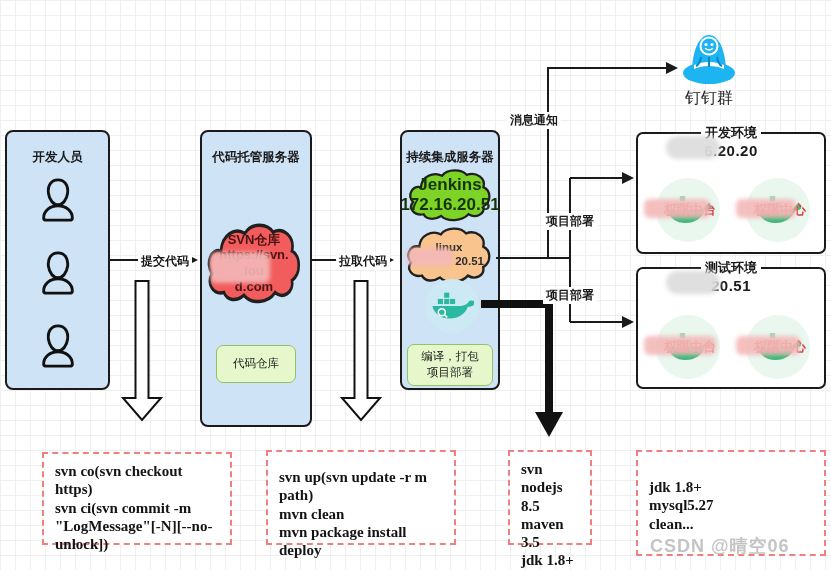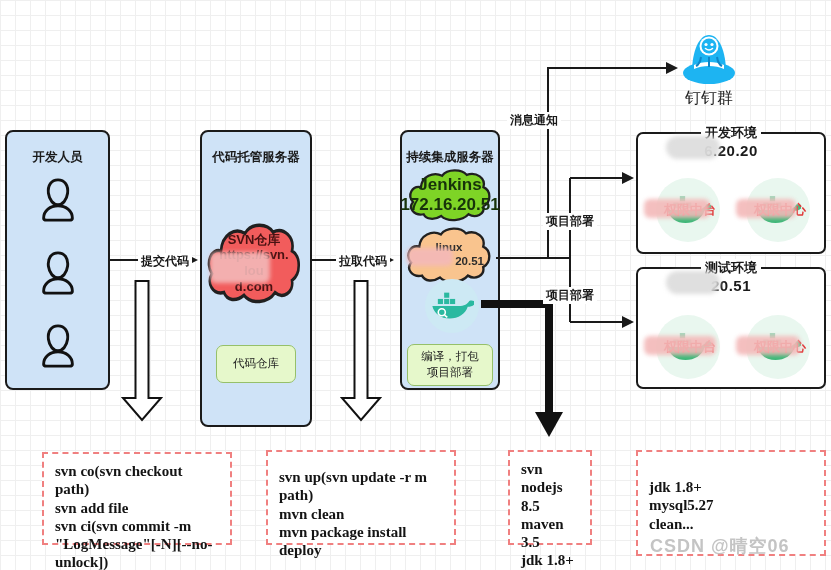--- a/index.html
+++ b/index.html
@@ -265,22 +265,21 @@
   <div class="censor-pink" style="left:210px;top:252px;width:60px;height:31px;"></div>
   <div class="censor-pink" style="left:407px;top:248px;width:46px;height:18px;"></div>
   <div class="censor-gray" style="left:666px;top:136px;width:54px;height:23px;"></div>
   <div class="censor-gray" style="left:666px;top:271px;width:54px;height:23px;"></div>
   <div class="censor-pink" style="left:644px;top:199px;width:66px;height:19px;"></div>
   <div class="censor-pink" style="left:736px;top:199px;width:60px;height:19px;"></div>
   <div class="censor-pink" style="left:644px;top:336px;width:72px;height:19px;"></div>
   <div class="censor-pink" style="left:736px;top:336px;width:64px;height:19px;"></div>
 
   <div class="cmd" style="left:42px;top:452px;width:190px;height:93px;">
-    <div>svn co(svn checkout path)</div>
-    <div>svn add file</div>
+    <div>svn co(svn checkout https)</div>
     <div>svn ci(svn commit -m "LogMessage"[-N][--no-unlock])</div>
   </div>
   <div class="cmd" style="left:266px;top:450px;width:190px;height:95px;padding-top:16px;">
     <div>svn up(svn update -r m path)</div>
     <div>mvn clean</div>
     <div>mvn package install deploy</div>
   </div>
   <div class="cmd" style="left:508px;top:450px;width:84px;height:95px;">
     <div>svn</div>
     <div>nodejs 8.5</div>

